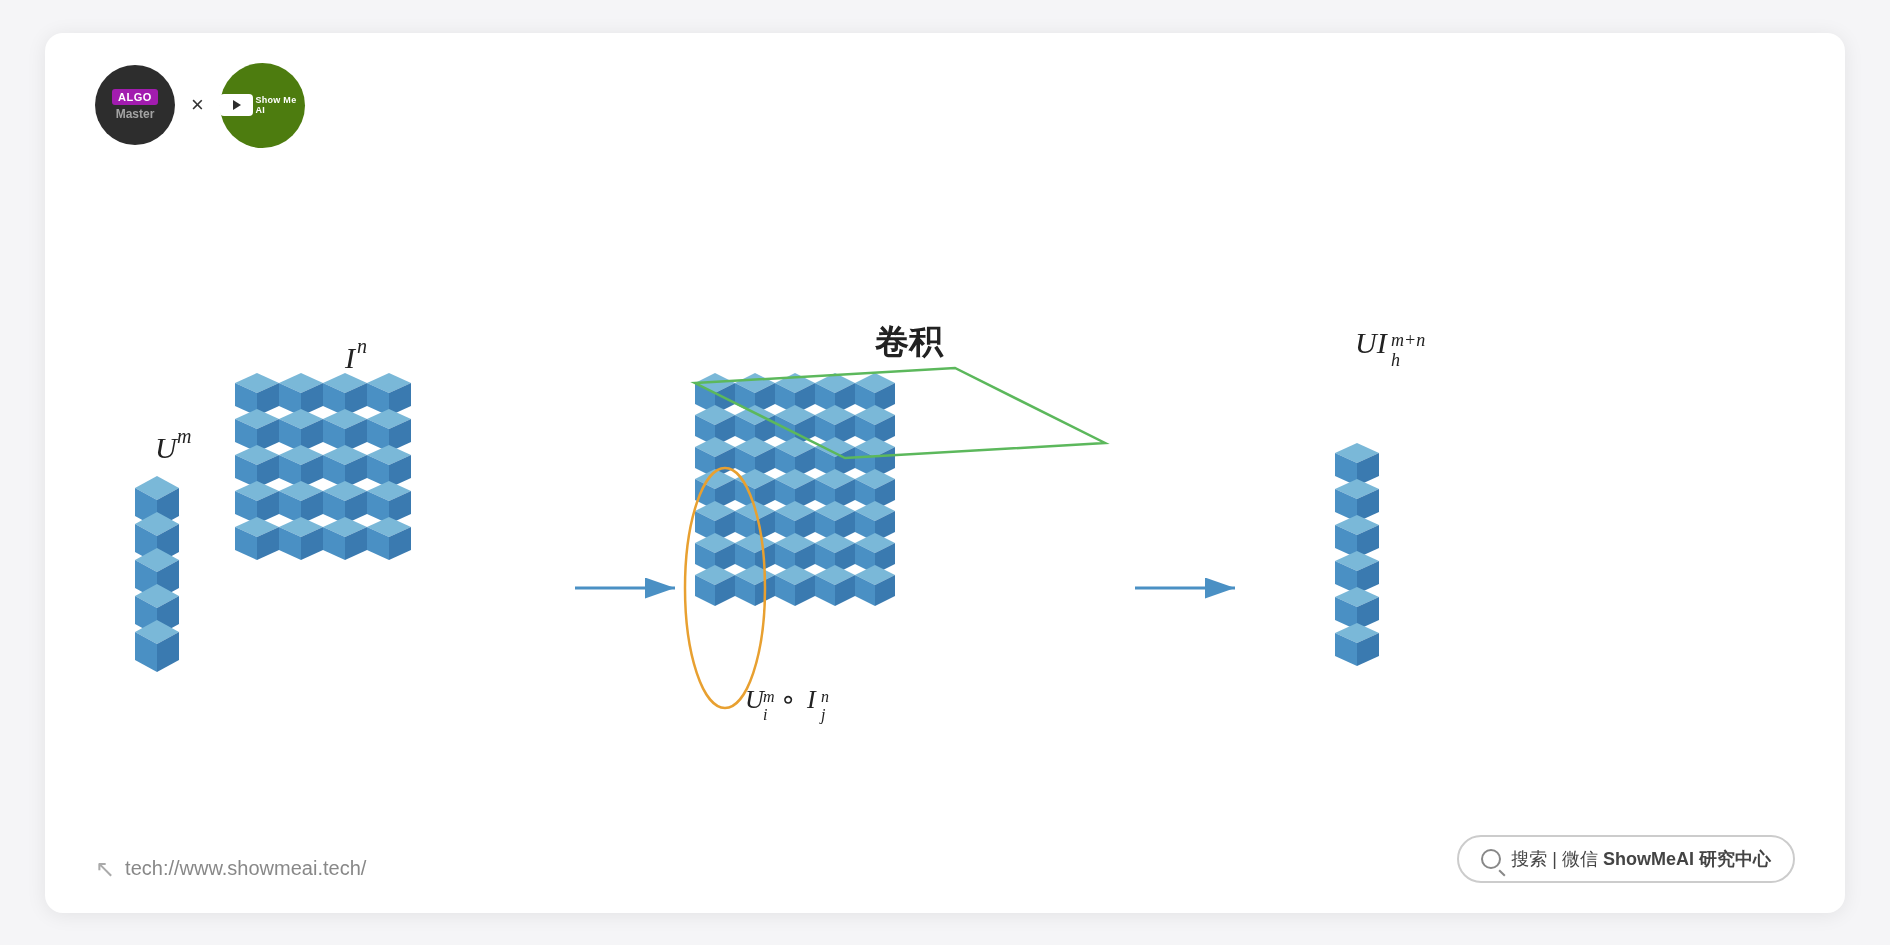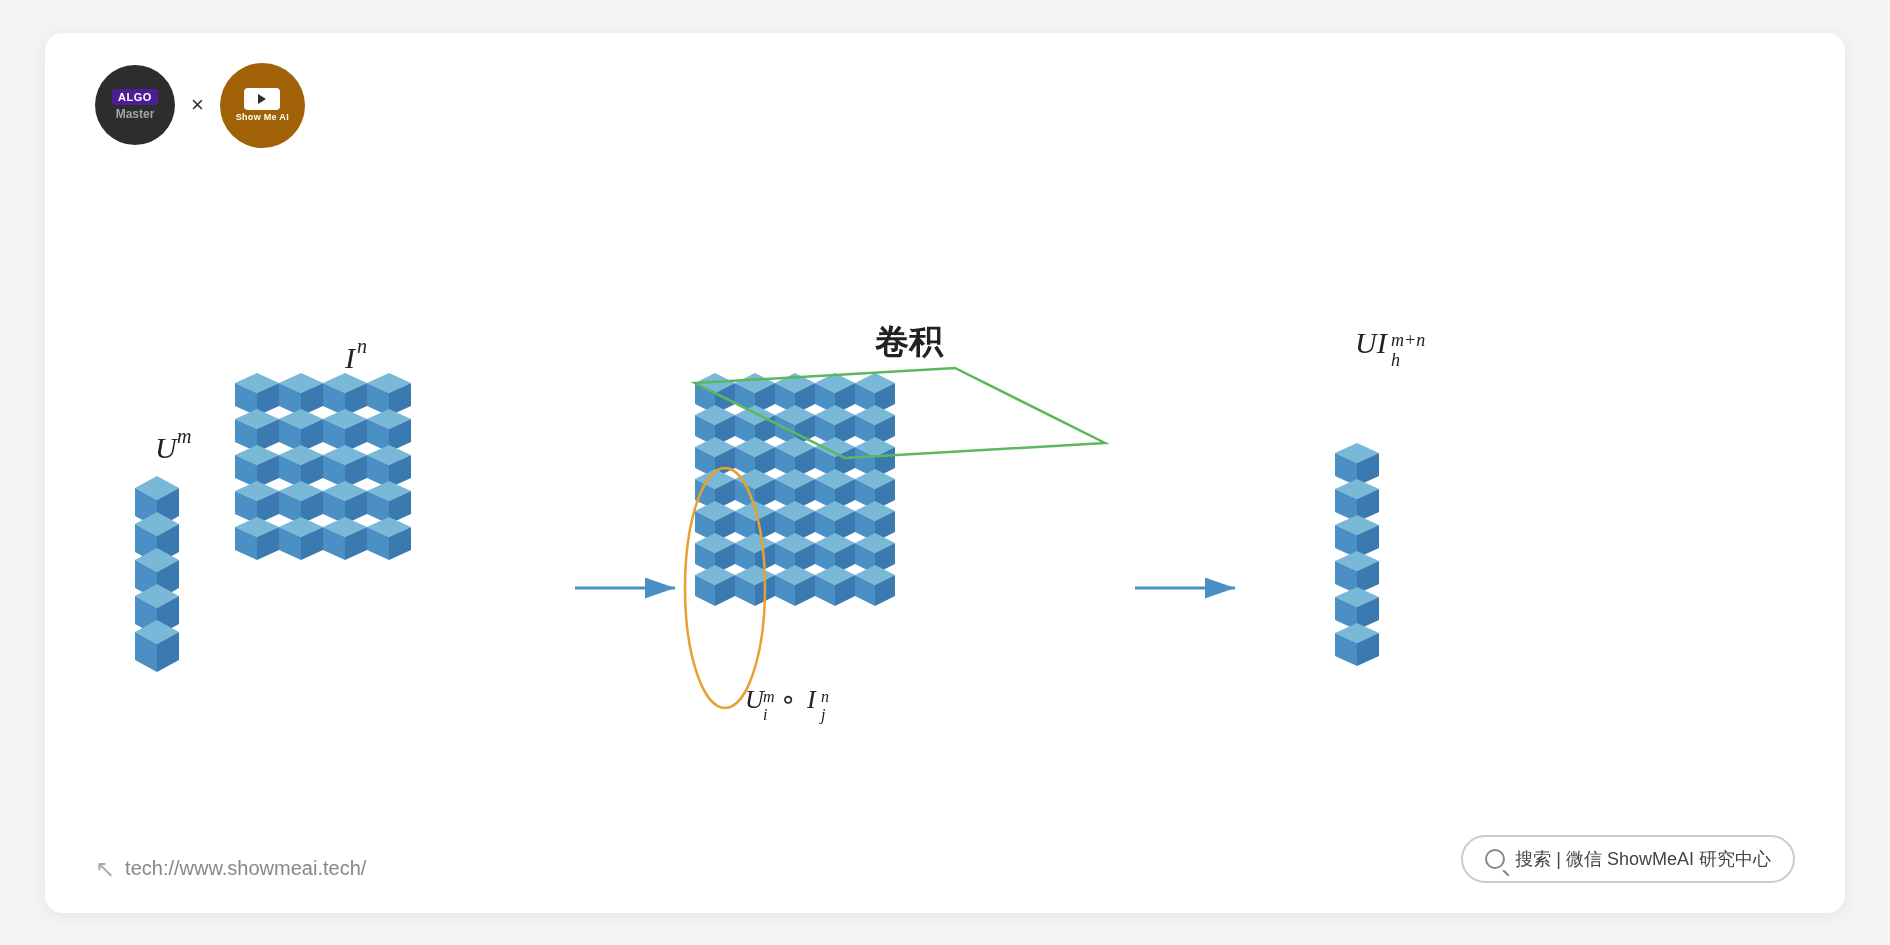--- a/index.html
+++ b/index.html
@@ -37,21 +37,21 @@
       width: 80px;
       height: 80px;
       background: #2d2d2d;
       border-radius: 50%;
       display: flex;
       flex-direction: column;
       align-items: center;
       justify-content: center;
     }
     .algo-badge {
-      background: #4c1d95;
+      background: #a21caf;
       color: white;
       font-size: 11px;
       font-weight: bold;
       padding: 2px 6px;
       border-radius: 3px;
       letter-spacing: 0.5px;
     }
     .algo-master-text {
       color: #a3a3a3;
       font-size: 12px;
@@ -60,24 +60,24 @@
     }
     .x-separator {
       font-size: 22px;
       color: #333;
       font-weight: 300;
       margin: 0 6px;
     }
     .showme-logo {
       width: 85px;
       height: 85px;
-      background: #a16207;
+      background: #4d7c0f;
       border-radius: 50%;
       display: flex;
-      flex-direction: column;
+      flex-direction: row;
       align-items: center;
       justify-content: center;
       gap: 2px;
     }
     .showme-icon {
       width: 36px;
       height: 22px;
       background: white;
       border-radius: 4px;
       display: flex;
@@ -166,21 +166,21 @@
       content: '';
       position: absolute;
       bottom: -7px;
       right: -7px;
       width: 8px;
       height: 2px;
       background: #888;
       transform: rotate(45deg);
     }
     .search-text strong {
-      font-weight: 400;
+      font-weight: 700;
     }
   </style>
 </head>
 <body>
 
 <div class="slide">
 
   <div class="header">
     <div class="logo-area">
       <div class="algo-logo">

